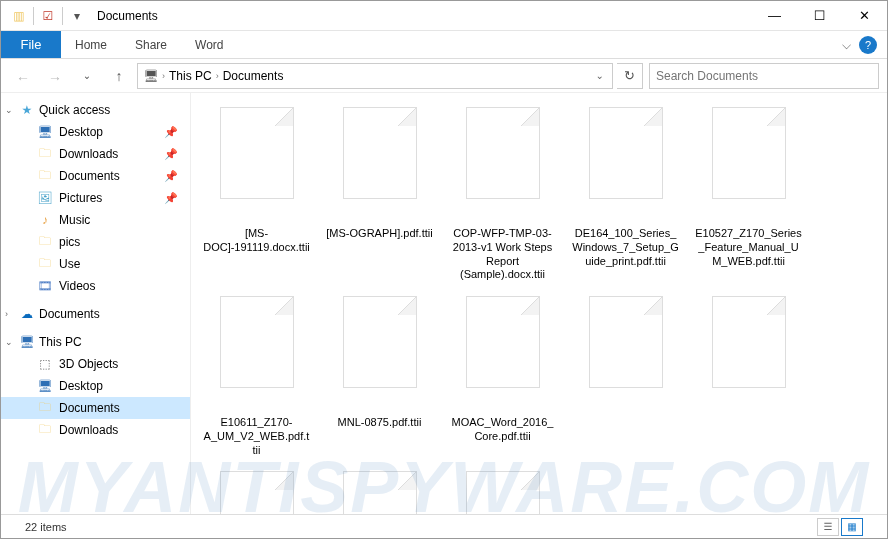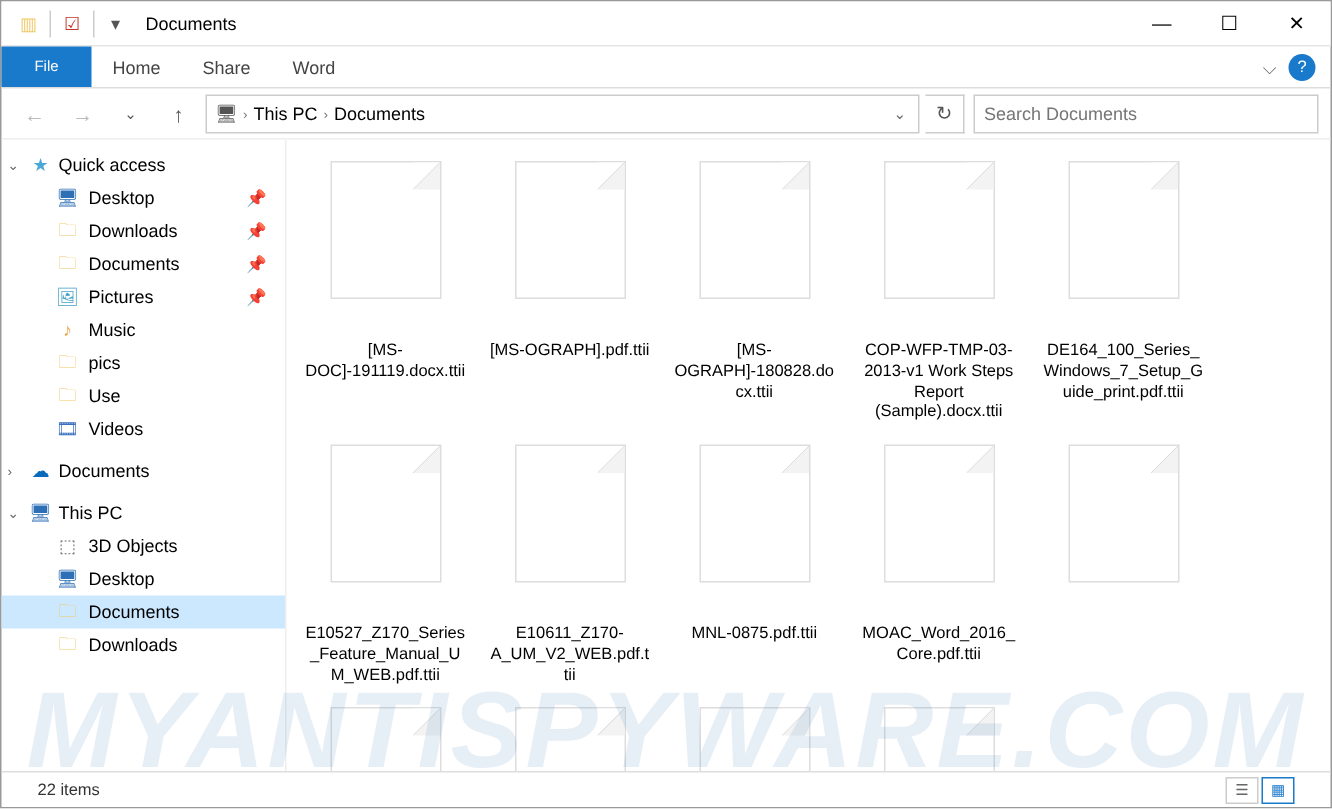--- a/index.html
+++ b/index.html
@@ -6,21 +6,21 @@
 html, body { width: 888px; height: 539px; overflow: hidden; background: #fff; }
 .window { width: 888px; height: 539px; border: 1px solid #999; display: flex; flex-direction: column; position: relative; background: #fff; }
 .titlebar { height: 30px; background: #fff; display: flex; align-items: center; border-bottom: 1px solid #e5e5e5; }
 .titlebar-left { display: flex; align-items: center; gap: 4px; padding-left: 8px; }
 .qat-icon { width: 20px; height: 20px; display: flex; align-items: center; justify-content: center; font-size: 12px; }
 .qat-sep { width: 1px; height: 18px; background: #ccc; }
 .title-text { font-size: 12px; color: #000; margin-left: 6px; }
 .titlebar-right { margin-left: auto; display: flex; }
 .win-btn { width: 45px; height: 29px; display: flex; align-items: center; justify-content: center; font-size: 13px; color: #000; }
 .ribbon-tabs { height: 28px; display: flex; align-items: stretch; border-bottom: 1px solid #ddd; }
-.file-tab { background: #1979ca; color: #fff; width: 60px; display: flex; align-items: center; justify-content: center; font-size: 10px; }
+.file-tab { background: #1979ca; color: #fff; width: 60px; display: flex; align-items: center; justify-content: center; font-size: 13px; }
 .ribbon-tab { padding: 0 14px; display: flex; align-items: center; font-size: 12px; color: #444; }
 .ribbon-right { margin-left: auto; display: flex; align-items: center; gap: 8px; padding-right: 10px; }
 .chevron { color: #666; font-size: 12px; }
 .help { width: 18px; height: 18px; border-radius: 50%; background: #1979ca; color: #fff; display: flex; align-items: center; justify-content: center; font-size: 11px; }
 .addressbar { height: 34px; display: flex; align-items: center; padding: 4px 8px; gap: 4px; border-bottom: 1px solid #eee; }
 .nav-btn { width: 28px; height: 26px; display: flex; align-items: center; justify-content: center; color: #555; font-size: 14px; }
 .nav-btn.disabled { color: #bbb; }
 .breadcrumb-box { flex: 1; height: 26px; border: 1px solid #ccc; display: flex; align-items: center; padding: 0 4px; font-size: 12px; }
 .bc-icon { width: 18px; display: flex; align-items: center; justify-content: center; color: #555; }
 .bc-seg { display: flex; align-items: center; gap: 2px; padding: 0 2px; }
@@ -205,24 +205,20 @@
           <div class="file-item">
             <div class="file-thumb"></div>
             <div class="file-label">[MS-DOC]-191119.docx.ttii</div>
           </div>
           <div class="file-item">
             <div class="file-thumb"></div>
             <div class="file-label">[MS-OGRAPH].pdf.ttii</div>
           </div>
           <div class="file-item">
             <div class="file-thumb"></div>
-            <div class="file-label">[MS-OGRAPH]-180828.docx.ttii</div>
-          </div>
-          <div class="file-item">
-            <div class="file-thumb"></div>
             <div class="file-label">COP-WFP-TMP-03-2013-v1 Work Steps Report (Sample).docx.ttii</div>
           </div>
           <div class="file-item">
             <div class="file-thumb"></div>
             <div class="file-label">DE164_100_Series_Windows_7_Setup_Guide_print.pdf.ttii</div>
           </div>
           <div class="file-item">
             <div class="file-thumb"></div>
             <div class="file-label">E10527_Z170_Series_Feature_Manual_UM_WEB.pdf.ttii</div>
           </div>

